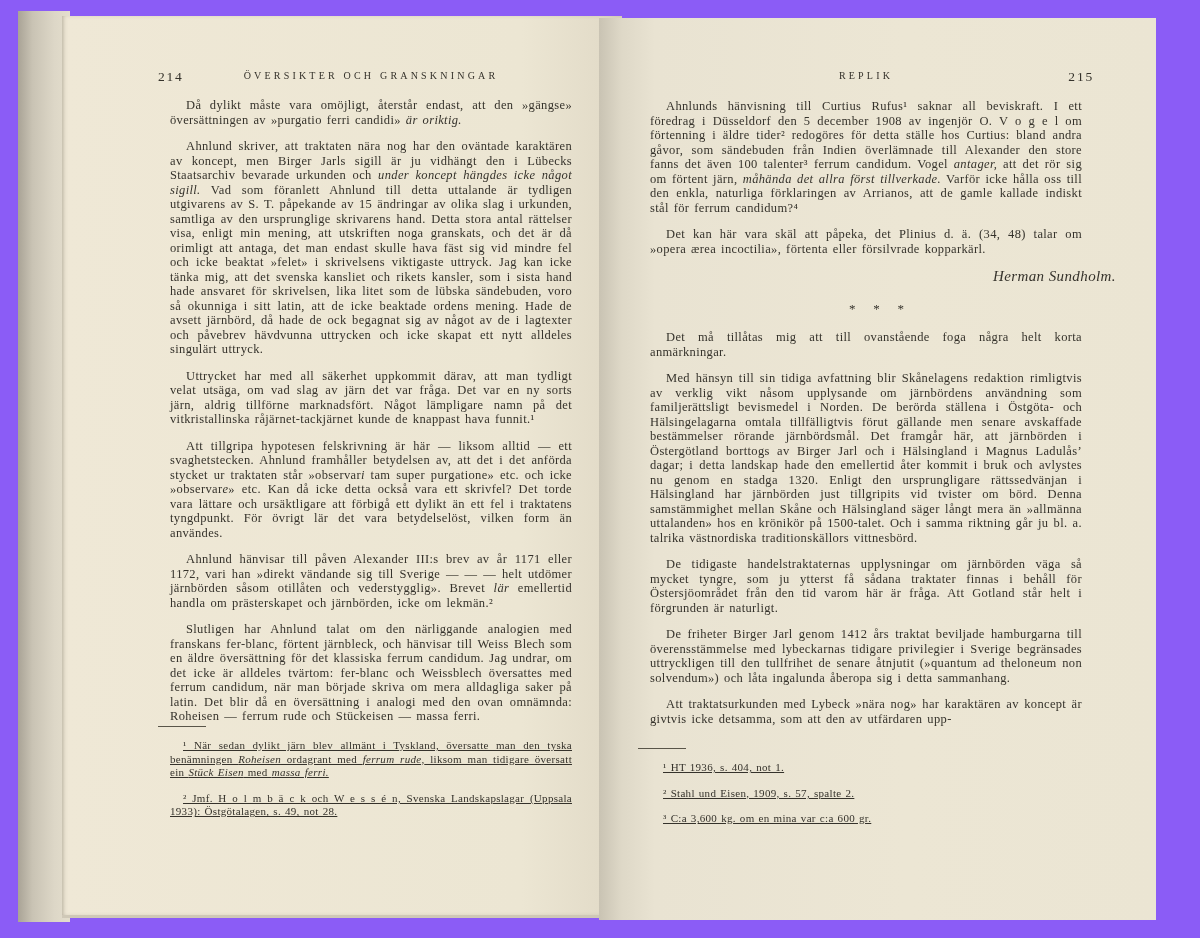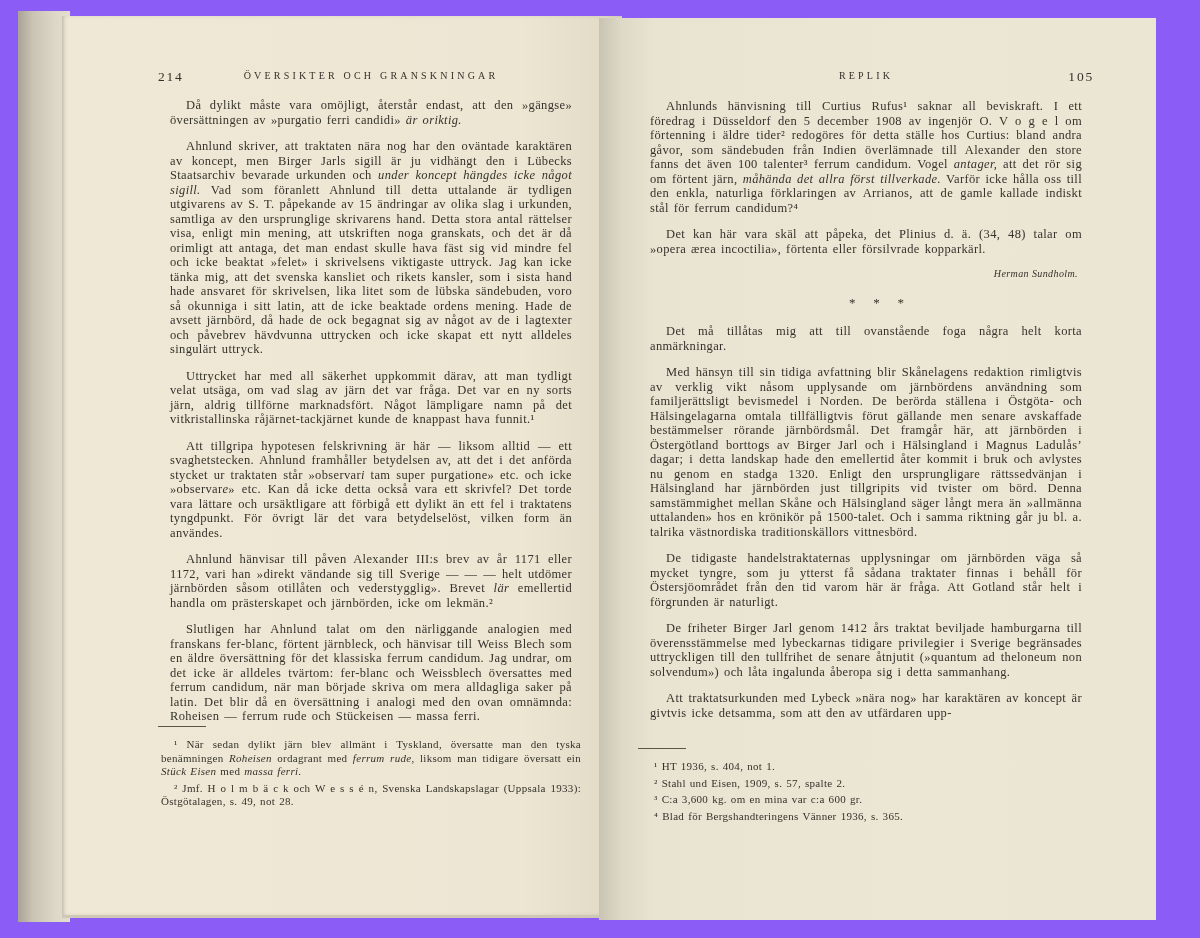--- a/index.html
+++ b/index.html
@@ -35,36 +35,36 @@
   .pagenum.pn-left  { left:0; }
   .pagenum.pn-right { right:0; }
   .body-text {
     text-align:justify; font-size:12.5px; line-height:14.5px;
     letter-spacing:.35px; word-spacing:1.5px; hyphens:none;
   }
   .page-left  .body-text { margin:11px 38px 0 96px; }
   .page-right .body-text { margin:13px 62px 0 39px; }
   .body-text p.para { margin:12px; text-indent:16px; }
   .signature {
-    text-align:right; padding-right:78px; margin-top:5px;
-    font-size:10px; letter-spacing:.4px;
+    text-align:right; padding-right:40px; margin-top:5px;
+    font-size:15px; letter-spacing:.4px;
   }
   .asterisks {
     text-align:center; margin-top:16px; font-size:13px; white-space:pre;
     letter-spacing:2px;
   }
   .block-lower { margin-top:26px; }
   .fnblock {
     position:absolute; text-align:justify;
     font-size:11px; line-height:13.6px; letter-spacing:.3px; word-spacing:1px;
   }
   .page-left  .fnblock { left:96px; right:38px; top:710px; }
   .page-right .fnblock { left:39px; right:62px; top:730px; }
   .fnrule { width:48px; border:0; border-top:1px solid #595549; margin:0 0 11px 0; }
-  .fnblock p.fn { margin:3px; text-indent:13px; }
+  .fnblock p.fn { margin:12px; text-indent:13px;text-decoration:underline; }
 </style>
 </head>
 <body>
 
 <div class="scene">
 
   <div class="under-left"></div>
 
   <div class="page page-left">
     <div class="running-header">
@@ -84,39 +84,38 @@
       <div>
           <p class="fn">¹ När sedan dylikt järn blev allmänt i Tyskland, översatte man den tyska benämningen <i>Roheisen</i> ordagrant med <i>ferrum rude,</i> liksom man tidigare översatt ein <i>Stück Eisen</i> med <i>massa ferri.</i></p>
           <p class="fn">² Jmf. H o l m b ä c k och W e s s é n, Svenska Landskapslagar (Uppsala 1933): Östgötalagen, s. 49, not 28.</p>
         </div>
     </div>
   </div>
 
   <div class="page page-right">
     <div class="running-header">
       <span class="head-title">REPLIK</span>
-      <span class="pagenum pn-right">105</span>
+      <span class="pagenum pn-right">215</span>
     </div>
     <div class="body-text">
         <p class="para">Ahnlunds hänvisning till Curtius Rufus¹ saknar all beviskraft.  I ett föredrag i Düsseldorf den 5 december 1908 av ingenjör O. V o g e l om förtenning i äldre tider² redogöres för detta ställe hos Curtius: bland andra gåvor, som sändebuden från Indien överlämnade till Alexander den store fanns det även 100 talenter³ ferrum candidum.  Vogel <i>antager,</i> att det rör sig om förtent järn, <i>måhända det allra först tillverkade.</i>  Varför icke hålla oss till den enkla, naturliga förklaringen av Arrianos, att de gamle kallade indiskt stål för ferrum candidum?⁴</p>
         <p class="para">Det kan här vara skäl att påpeka, det Plinius d. ä. (34, 48) talar om »opera ærea incoctilia», förtenta eller försilvrade kopparkärl.</p>
       </div>
     <div class="signature"><i>Herman Sundholm.</i></div>
     <div class="asterisks">*   *   *</div>
     <div class="body-text block-lower">
         <p class="para">Det må tillåtas mig att till ovanstående foga några helt korta anmärkningar.</p>
         <p class="para">Med hänsyn till sin tidiga avfattning blir Skånelagens redaktion rimligtvis av verklig vikt nåsom upplysande om järnbördens användning som familjerättsligt bevismedel i Norden. De berörda ställena i Östgöta- och Hälsingelagarna omtala tillfälligtvis förut gällande men senare avskaffade bestämmelser rörande järnbördsmål. Det framgår här, att järnbörden i Östergötland borttogs av Birger Jarl och i Hälsingland i Magnus Ladulås’ dagar; i detta landskap hade den emellertid åter kommit i bruk och avlystes nu genom en stadga 1320.  Enligt den ursprungligare rättssedvänjan i Hälsingland har järnbörden just tillgripits vid tvister om börd.  Denna samstämmighet mellan Skåne och Hälsingland säger långt mera än »allmänna uttalanden» hos en krönikör på 1500-talet. Och i samma riktning går ju bl. a. talrika västnordiska traditionskällors vittnesbörd.</p>
         <p class="para">De tidigaste handelstraktaternas upplysningar om järnbörden väga så mycket tyngre, som ju ytterst få sådana traktater finnas i behåll för Östersjöområdet från den tid varom här är fråga.  Att Gotland står helt i förgrunden är naturligt.</p>
         <p class="para">De friheter Birger Jarl genom 1412 års traktat beviljade hamburgarna till överensstämmelse med lybeckarnas tidigare privilegier i Sverige begränsades uttryckligen till den tullfrihet de senare åtnjutit (»quantum ad theloneum non solvendum») och låta ingalunda åberopa sig i detta sammanhang.</p>
         <p class="para">Att traktatsurkunden med Lybeck »nära nog» har karaktären av koncept är givtvis icke detsamma, som att den av utfärdaren upp-</p>
       </div>
     <div class="fnblock">
       <hr class="fnrule">
       <div>
           <p class="fn">¹ HT 1936, s. 404, not 1.</p>
           <p class="fn">² Stahl und Eisen, 1909, s. 57, spalte 2.</p>
           <p class="fn">³ C:a 3,600 kg. om en mina var c:a 600 gr.</p>
-          <p class="fn">⁴ Blad för Bergshandteringens Vänner 1936, s. 365.</p>
         </div>
     </div>
   </div>
 
 </div>
 
 </body></html>

